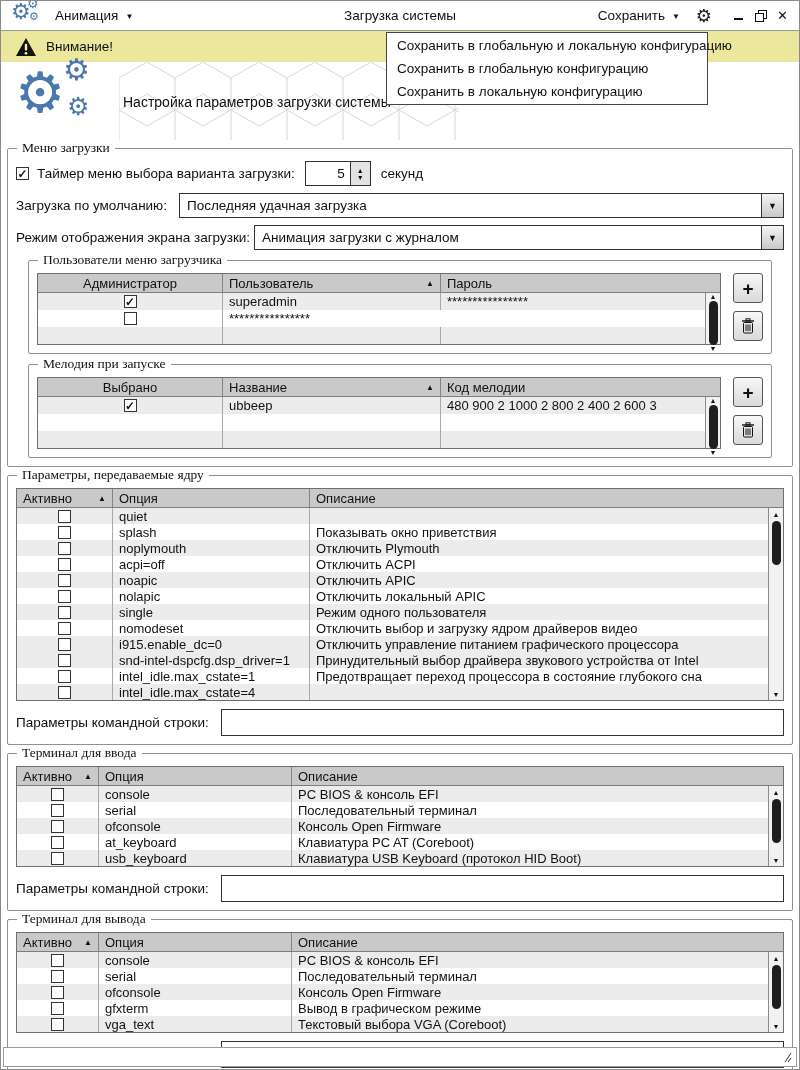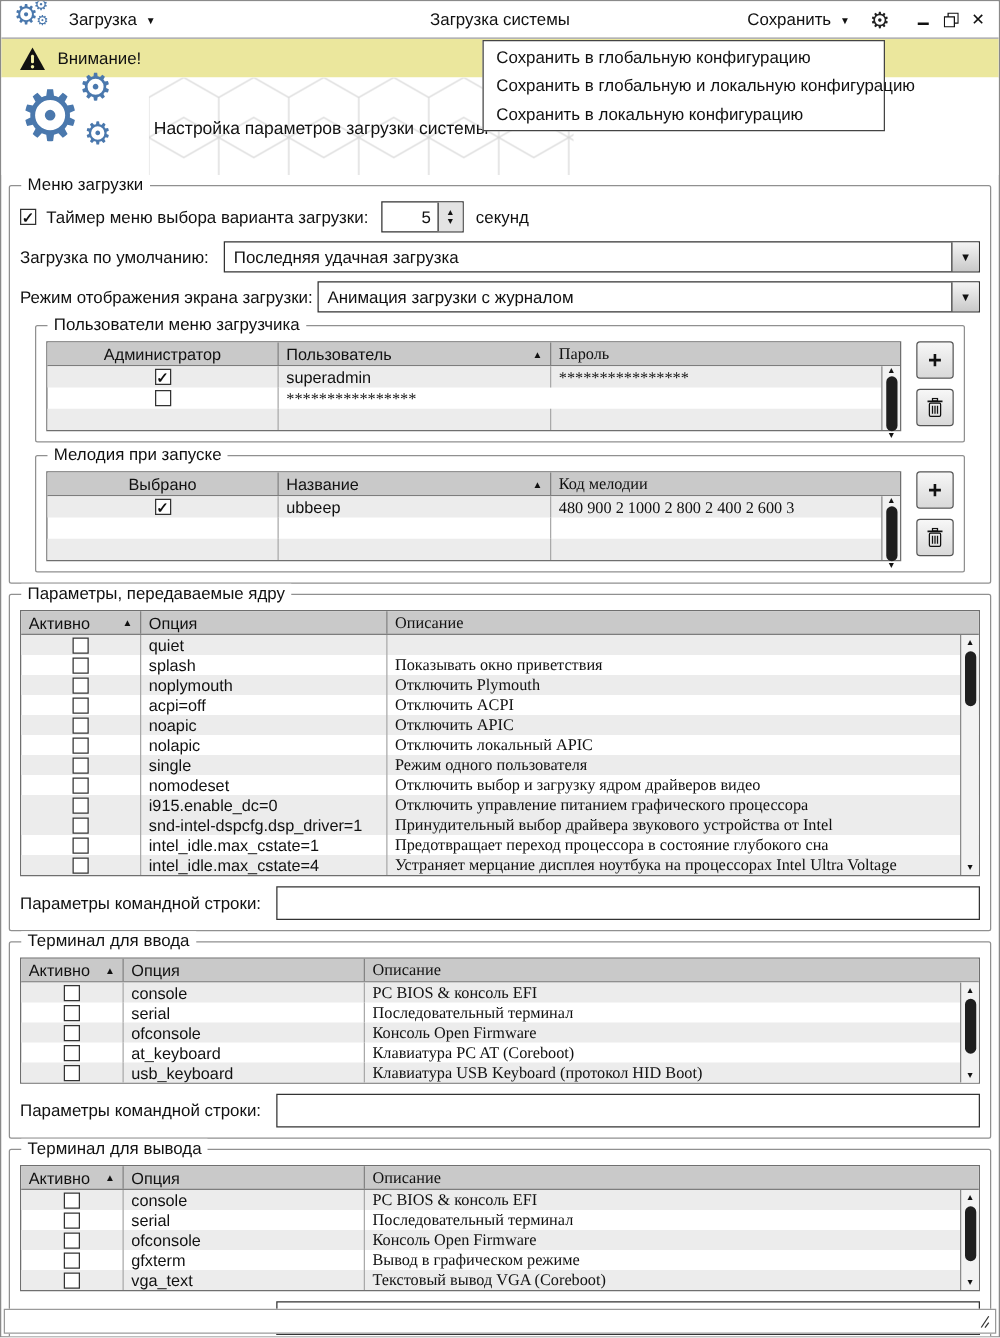--- a/index.html
+++ b/index.html
@@ -32,21 +32,21 @@
   .banner-logo .g2{position:absolute;left:48px;top:-12px;font-size:30px;}
   .banner-logo .g3{position:absolute;left:52px;top:28px;font-size:25px;}
   .banner-title{position:absolute;left:122px;top:32px;font-size:14px;}
 
   
   .savemenu{position:absolute;left:385px;top:31px;width:322px;background:#fff;border:1px solid #444;z-index:50;padding:1px 0;}
   .menuitem{padding:2px 10px;line-height:19px;white-space:nowrap;}
 
   
   .group{position:relative;border:1px solid #909090;border-radius:2px;margin:8px 6px 0;padding:12px 8px 8px;background:#fff;}
-  .group>.legend{position:absolute;top:-9px;left:9px;background:#fff;padding:0 5px;font-size:13.5px;white-space:nowrap;}
+  .group>.legend{position:absolute;top:-9px;left:9px;background:#fff;padding:0 5px;font-size:13.5px;white-space:nowrap;font-family:Liberation Serif, serif;}
   .subgroup{margin:10px 12px 0;padding:12px 8px 8px;}
 
   .formrow{display:flex;align-items:center;margin-bottom:7px;}
   .cb{width:13px;height:13px;border:1px solid #333;background:#fff;display:inline-flex;align-items:center;justify-content:center;font-size:12px;line-height:1;flex:none;}
   .cb.on{font-weight:bold;}
   .lab{margin:0 10px 0 8px;white-space:nowrap;}
   .spin{width:66px;height:25px;border:1px solid #333;display:flex;background:#fff;flex:none;}
   .spin .v{flex:1;text-align:right;padding:4px 5px 0 0;}
   .spin .btns{width:20px;border-left:1px solid #333;background:#e3e3e3;display:flex;flex-direction:column;align-items:center;justify-content:center;font-size:7px;line-height:7px;color:#111;}
   .unit{margin-left:10px;}
@@ -57,21 +57,21 @@
 
   
   .tblouter{display:flex;align-items:flex-start;}
   .tablewrap{position:relative;flex:1;margin-right:12px;}
   .tbl{border:1px solid #6f6f6f;background:#fff;font-size:13px;}
   .tr{display:flex;height:17px;align-items:center;}
   .tbl-compact .tr{height:16px;}
   .throw{background:#c9c9c9;border-bottom:1px solid #7d7d7d;height:19px !important;}
   .td{height:100%;display:flex;align-items:center;padding:0 6px;border-right:1px solid #a9a9a9;overflow:hidden;white-space:nowrap;}
   .throw .td{border-right:1px solid #838383;}
-  .td.grow{flex:1;border-right:none;padding-right:20px;font-family:Liberation Serif, serif;}
+  .td.grow{flex:1;border-right:none;padding-right:20px;}
   .td.center{justify-content:center;}
   .tbody .tr.alt{background:#ececec;}
   .sort{margin-left:auto;font-size:8px;padding-left:6px;}
   .vscroll{position:absolute;top:20px;right:1px;bottom:1px;width:15px;border-left:1px solid #8a8a8a;background:#f2f2f2;display:flex;flex-direction:column;align-items:center;}
   .sar{font-size:7px;height:12px;display:flex;align-items:center;color:#111;}
   .sar.down{margin-top:auto;}
   .sthumb{width:9px;height:44px;background:#1e1e1e;border-radius:5px;margin-top:1px;flex:none;}
 
   .btncol{display:flex;flex-direction:column;gap:8px;width:30px;flex:none;}
   .sqbtn{width:30px;height:30px;border:1px solid #555;border-radius:3px;background:linear-gradient(#f7f7f7,#d9d9d9);display:flex;align-items:center;justify-content:center;font-size:19px;font-weight:bold;line-height:1;}
@@ -88,21 +88,21 @@
 
 <div class="window">
 
   <div class="toolbar">
     <span class="logo">
       <span class="g1">⚙</span>
       <span class="g2">⚙</span>
       <span class="g3">⚙</span>
     </span>
     <div class="ddbtn">
-      <span>Загрузка</span>
+      <span>Анимация</span>
       <span class="caret">▼</span>
     </div>
     <div class="tb-title">Загрузка системы</div>
     <div class="tb-right">
       <div class="ddbtn">
         <span>Сохранить</span>
         <span class="caret">▼</span>
       </div>
       <span class="gearbtn">⚙</span>
       <div class="winbtns">
@@ -143,22 +143,22 @@
     </svg>
     <span class="banner-logo">
       <span class="g1">⚙</span>
       <span class="g2">⚙</span>
       <span class="g3">⚙</span>
     </span>
     <span class="banner-title">Настройка параметров загрузки системы</span>
   </div>
 
   <div class="savemenu">
+    <div class="menuitem">Сохранить в глобальную и локальную конфигурацию</div>
     <div class="menuitem">Сохранить в глобальную конфигурацию</div>
-    <div class="menuitem">Сохранить в глобальную и локальную конфигурацию</div>
     <div class="menuitem">Сохранить в локальную конфигурацию</div>
   </div>
 
   <div class="group">
     <span class="legend">Меню загрузки</span>
 
     <div class="formrow">
       <span class="cb on">✓</span>
       <span class="lab">Таймер меню выбора варианта загрузки:</span>
       <div class="spin">
@@ -461,23 +461,20 @@
                   <span>Предотвращает переход процессора в состояние глубокого сна</span>
                 </div>
               </div>
               <div class="tr alt">
                 <div class="td center" style="width: 96px;">
                   <span class="cb"></span>
                 </div>
                 <div class="td" style="width: 197px;">
                   <span>intel_idle.max_cstate=4</span>
                 </div>
-                <div class="td grow">
-                  <span>Устраняет мерцание дисплея ноутбука на процессорах Intel Ultra Voltage</span>
-                </div>
               </div>
             </div>
           </div>
           <div class="vscroll">
             <span class="sar">▲</span>
             <span class="sthumb"></span>
             <span class="sar down">▼</span>
           </div>
         </div>
     </div>
@@ -638,21 +635,21 @@
                 </div>
               </div>
               <div class="tr alt">
                 <div class="td center" style="width: 82px;">
                   <span class="cb"></span>
                 </div>
                 <div class="td" style="width: 193px;">
                   <span>vga_text</span>
                 </div>
                 <div class="td grow">
-                  <span>Текстовый вывод VGA (Coreboot)</span>
+                  <span>Текстовый выбора VGA (Coreboot)</span>
                 </div>
               </div>
             </div>
           </div>
           <div class="vscroll">
             <span class="sar">▲</span>
             <span class="sthumb"></span>
             <span class="sar down">▼</span>
           </div>
         </div>

